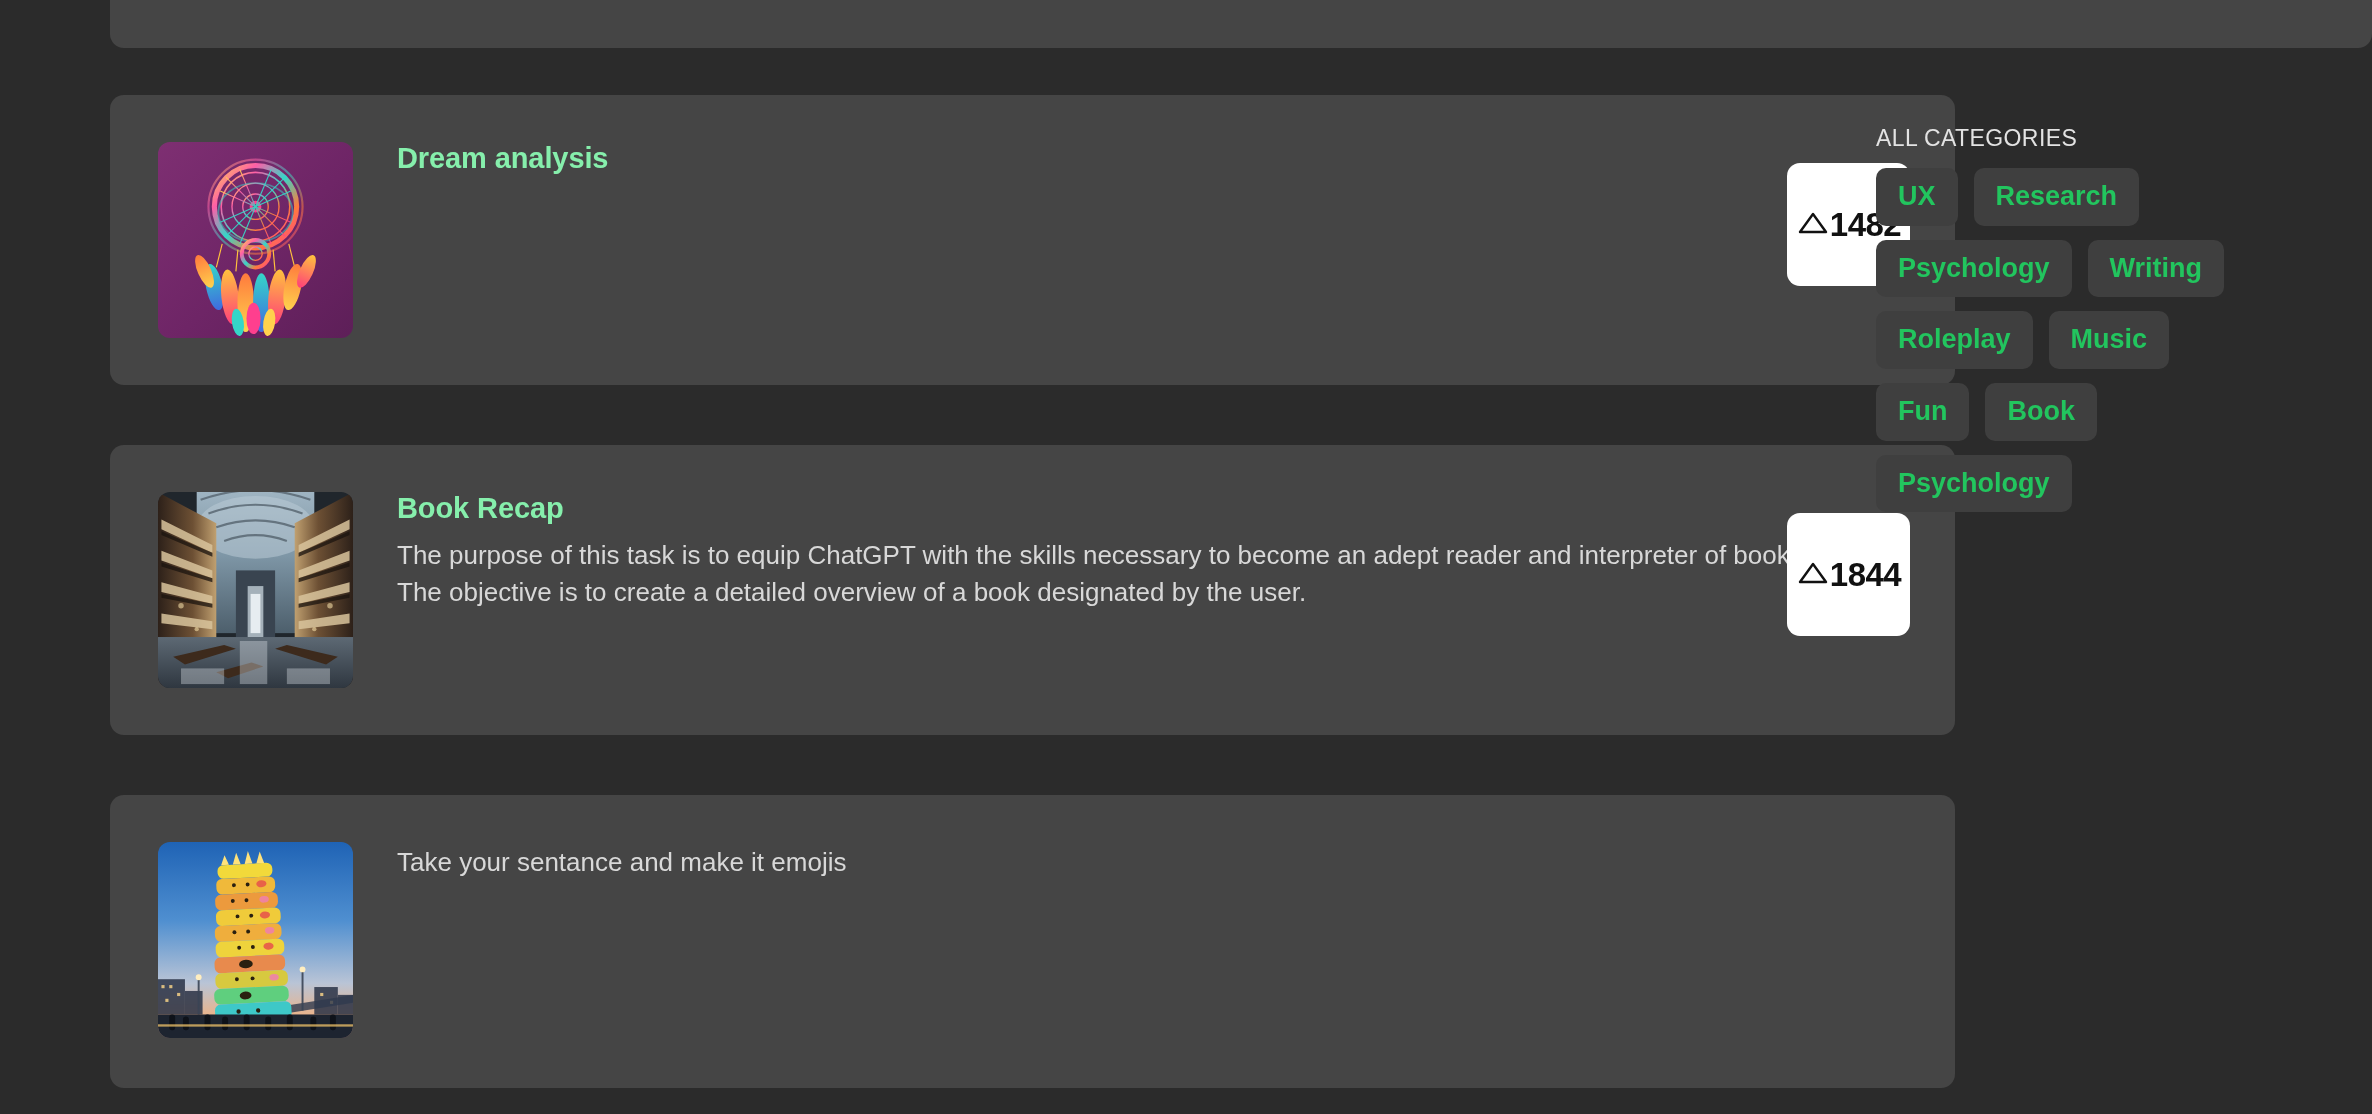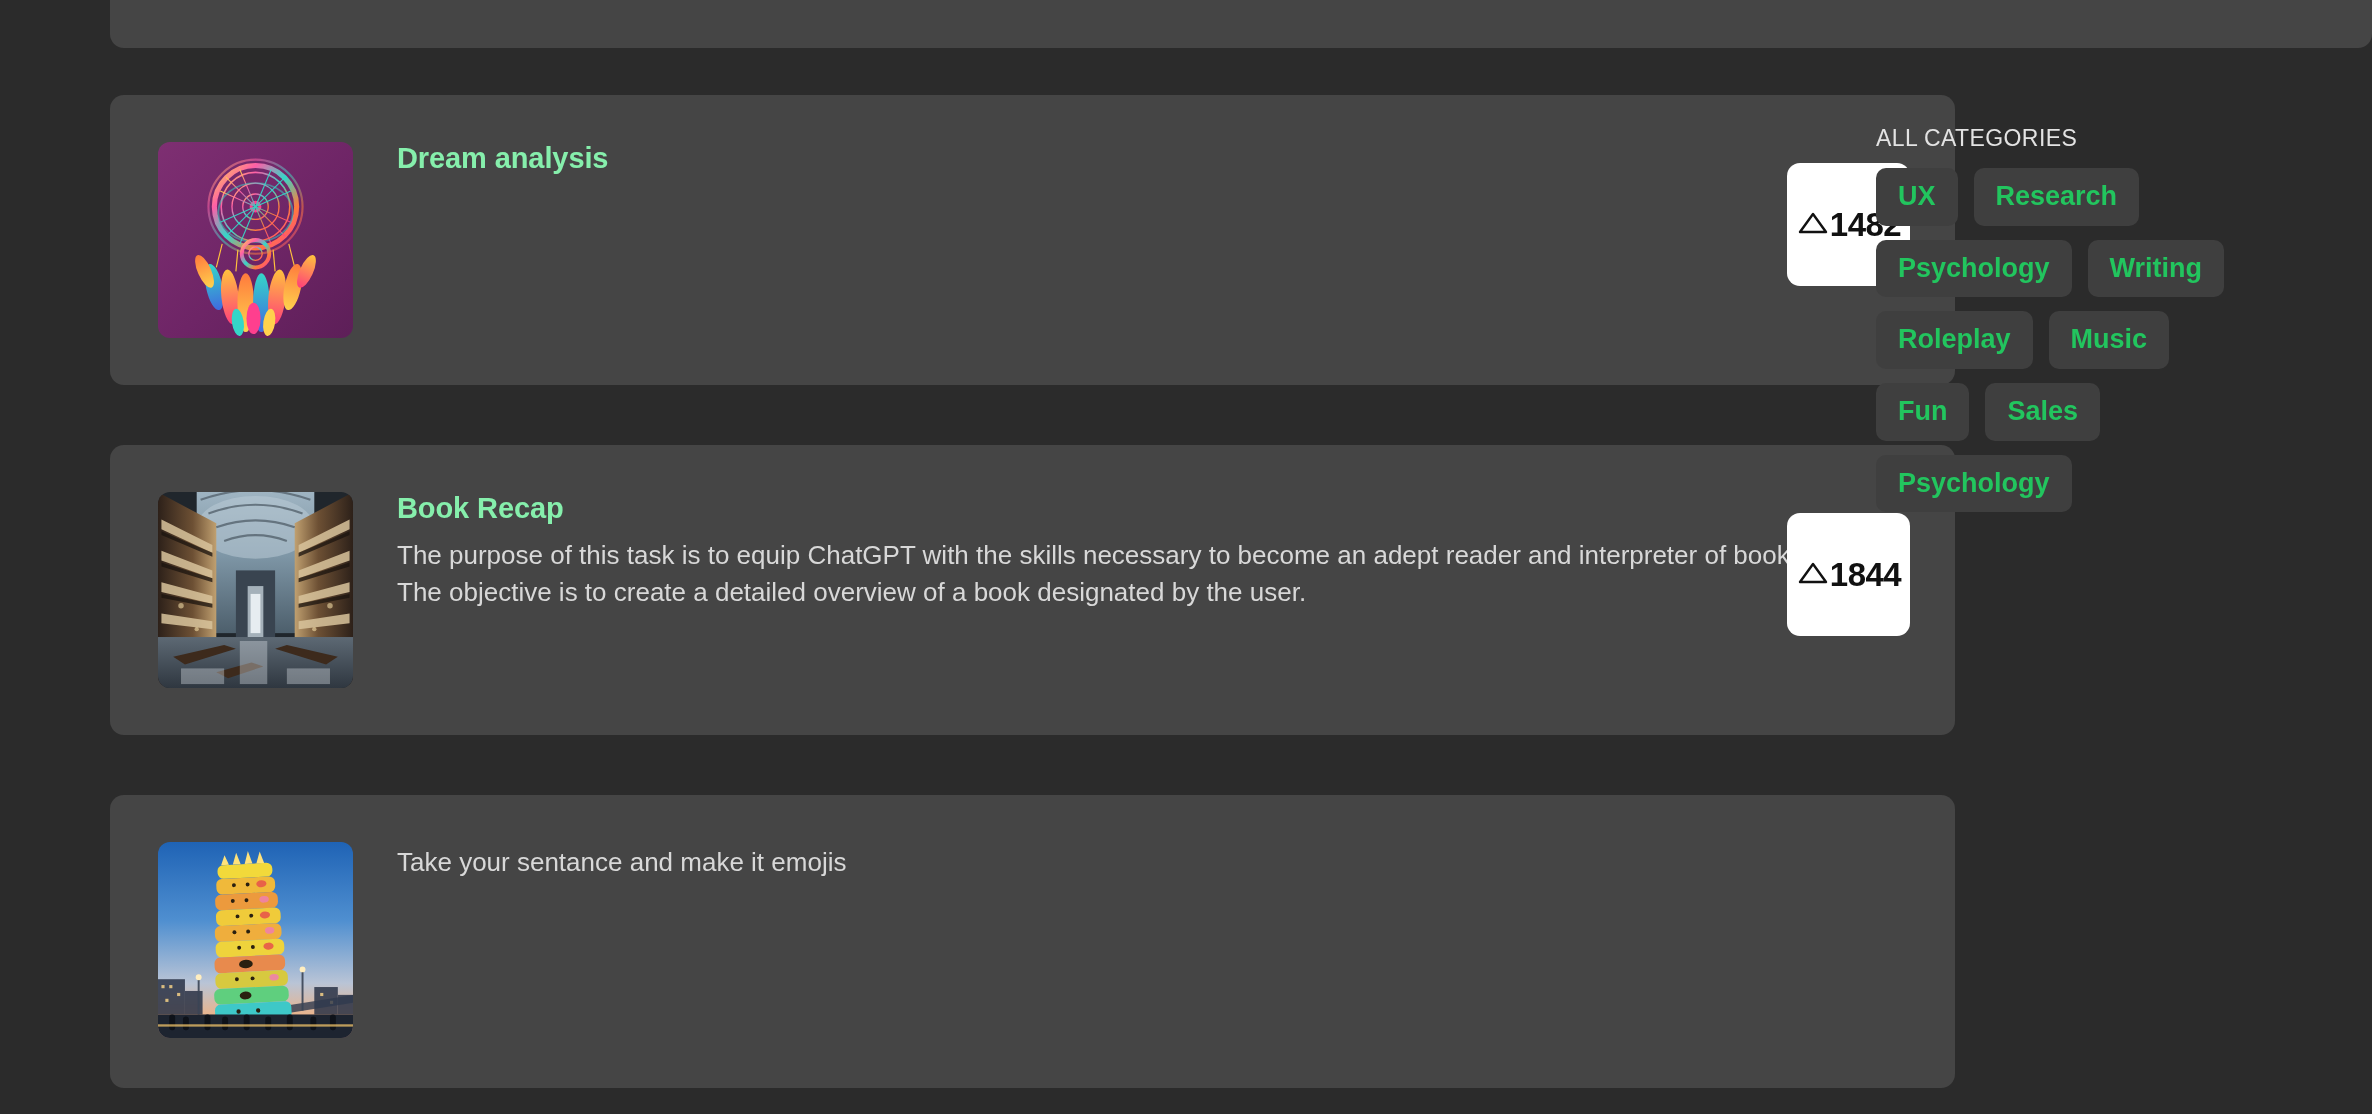--- a/index.html
+++ b/index.html
@@ -415,18 +415,18 @@
   <div class="sidebar">
     <div class="sidebar-heading">ALL CATEGORIES</div>
     <div class="chips">
       <button class="chip">UX</button>
       <button class="chip">Research</button>
       <button class="chip">Psychology</button>
       <button class="chip">Writing</button>
       <button class="chip">Roleplay</button>
       <button class="chip">Music</button>
       <button class="chip">Fun</button>
-      <button class="chip">Sales</button>
+      <button class="chip">Book</button>
       <button class="chip">Psychology</button>
     </div>
   </div>
 
 </div>
 
 </body></html>

